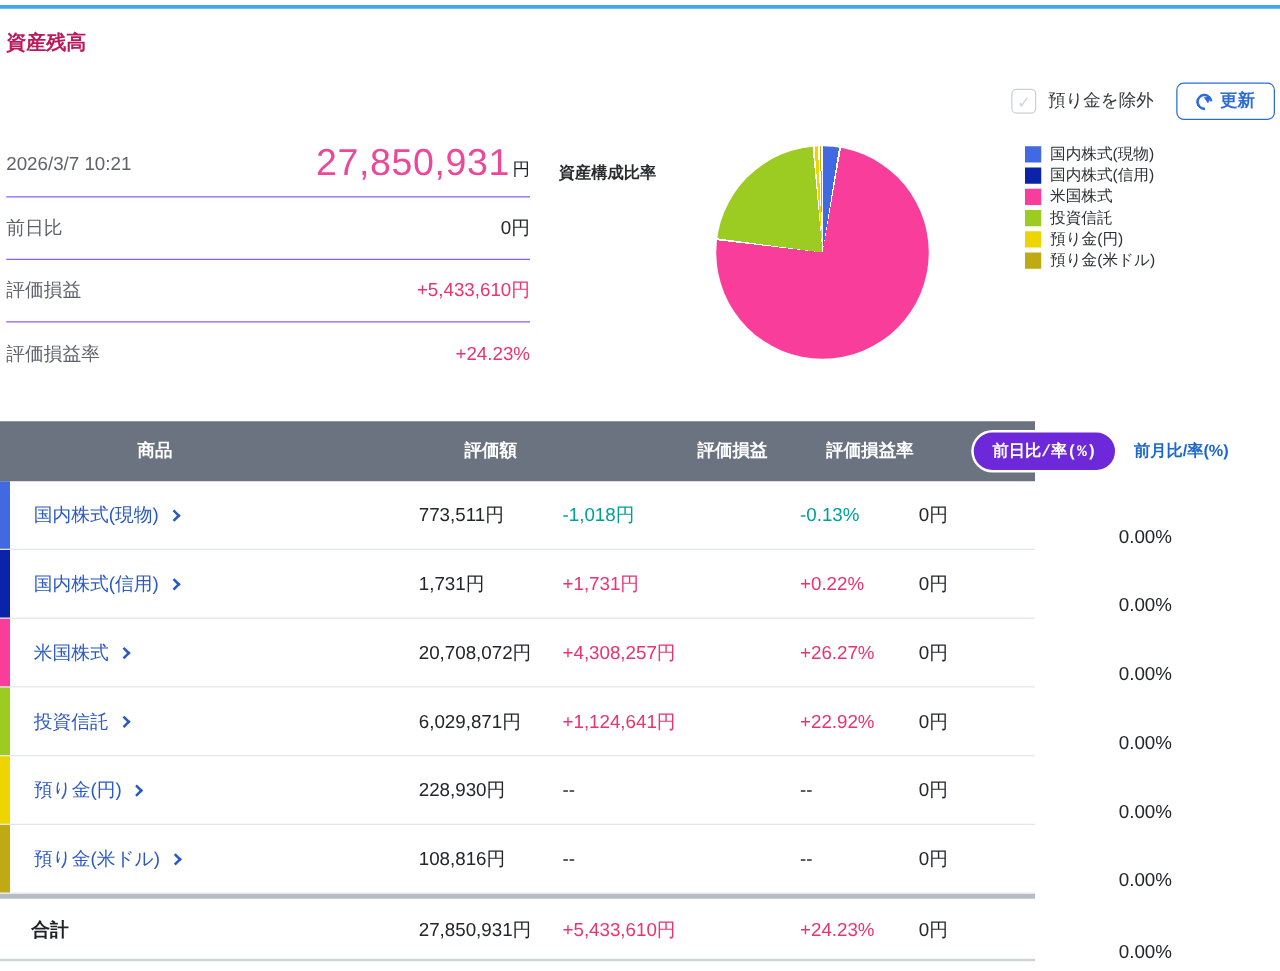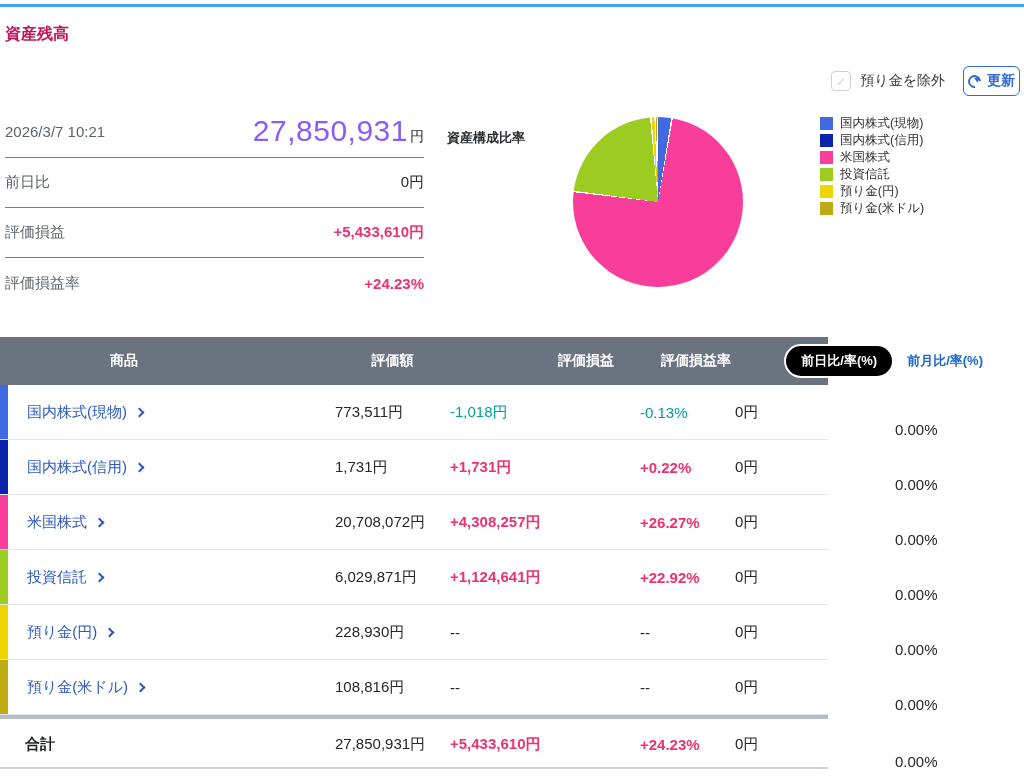--- a/index.html
+++ b/index.html
@@ -11,38 +11,38 @@
 
   .title { position:absolute; top:24px; left:5px; font-size:16px; font-weight:bold; color:#be185d; }
 
   
   .controls { position:absolute; top:66px; right:4px; display:flex; align-items:center; gap:18px; }
   .chk { display:flex; align-items:center; gap:9px; cursor:pointer; font-size:14px; color:#33353a; }
   .chk .box { width:20px; height:20px; border:1.5px solid #ccd1d8; border-radius:4px; background:#fff;
               display:flex; align-items:center; justify-content:center; }
   .chk .tick { color:#d4d8dd; font-size:13px; font-weight:bold; line-height:1; }
   .refresh { display:flex; align-items:center; gap:6px; background:#fff; border:1.5px solid #2e6bd5;
-             border-radius:6px; height:30px; padding:0 4px; color:#2e6bd5; font-size:14px; font-weight:bold;
+             border-radius:6px; height:30px; padding:0 15px; color:#2e6bd5; font-size:14px; font-weight:bold;
              cursor:pointer; font-family:inherit; }
   .ric { position:relative; width:13px; height:13px; display:inline-block; }
   .ric::before { content:''; position:absolute; inset:0; border:2px solid #2e6bd5; border-radius:50%;
                  border-right-color:transparent; transform:rotate(40deg); }
   .ric::after { content:''; position:absolute; right:-1px; top:-1px; border:3px solid transparent;
                 border-bottom:5px solid #2e6bd5; transform:rotate(55deg); }
 
   
   .summary { position:absolute; top:105px; left:5px; width:419px; }
   .srow { height:50px; display:flex; align-items:center; justify-content:space-between; border-bottom:1px solid #8b5cf6; }
   .srow:last-child { border-bottom:none; }
   .srow.main { height:53px; }
   .slabel { font-size:15px; color:#5f636b; }
   .sval { font-size:15px; color:#24262b; }
-  .bigval { font-size:30px; color:#8b5cf6; letter-spacing:.5px; }
+  .bigval { font-size:30px; color:#ec4899; letter-spacing:.5px; }
   .bigunit { font-size:14px; color:#1d1f24; margin-left:2px; }
-  .pos { color:#ea336f !important;font-weight:bold; }
+  .pos { color:#ea336f !important; }
   .neg { color:#00a09a !important; }
 
   
   .pie-title { position:absolute; top:109px; left:447px; font-size:13px; font-weight:bold; color:#2a2c31;margin-top:20px; }
   .pie { position:absolute; top:117px; left:573px; width:170px; height:170px; border-radius:50%; }
   .legend { position:absolute; top:115px; left:820px; list-style:none; }
   .legend li { display:flex; align-items:center; gap:7px; height:17px; font-size:12.5px; color:#2e3036; }
   .swatch { width:13px; height:13px; display:inline-block; flex:0 0 13px; }
 
   
@@ -50,21 +50,21 @@
   .grid-row { display:grid; grid-template-columns:335px 115px 190px 95px 160px 129px; align-items:center; }
   .thead { background:#6b7280; height:48px; color:#fff; font-weight:bold; font-size:14px; }
   .th1 { padding-left:110px; }
   .th2 { text-align:center; }
   .th3 { text-align:right; padding-right:26px; }
   .th4 { text-align:right; padding-right:4px; }
   .th-toggle { grid-column:5 / 7; display:flex; justify-content:flex-end; padding-right:24px; }
   .pillwrap { background:#fff; border-radius:18px; padding:2px; display:flex; height:34px; }
   .pill { border:none; border-radius:16px; font-size:13px; font-weight:bold; font-family:inherit;
           padding:0 15px; cursor:pointer; white-space:nowrap; }
-  .pill.active { background:#000000; color:#fff; }
+  .pill.active { background:#6d28d9; color:#fff;font-family:Liberation Mono, monospace; }
   .pill.inactive { background:#fff; color:#1a67cd; }
 
   .trow { height:55px; border-bottom:1px solid #e2e5ea; position:relative; font-size:15px; }
   .stripe { position:absolute; left:0; top:0; bottom:0; width:8px; }
   .pcell { padding-left:27px; }
   .plink { color:#2b59c3; text-decoration:none; cursor:pointer; display:inline-flex; align-items:center; }
   .chev { width:7px; height:7px; border-top:2.5px solid #2b59c3; border-right:2.5px solid #2b59c3;
           transform:rotate(45deg); display:inline-block; margin-left:9px; margin-right:2px; }
   .num { text-align:left; color:#24262b; }
   .c2 { padding-right:2px; } .c3 { padding-right:10px; } .c4 { padding-right:2px; }

